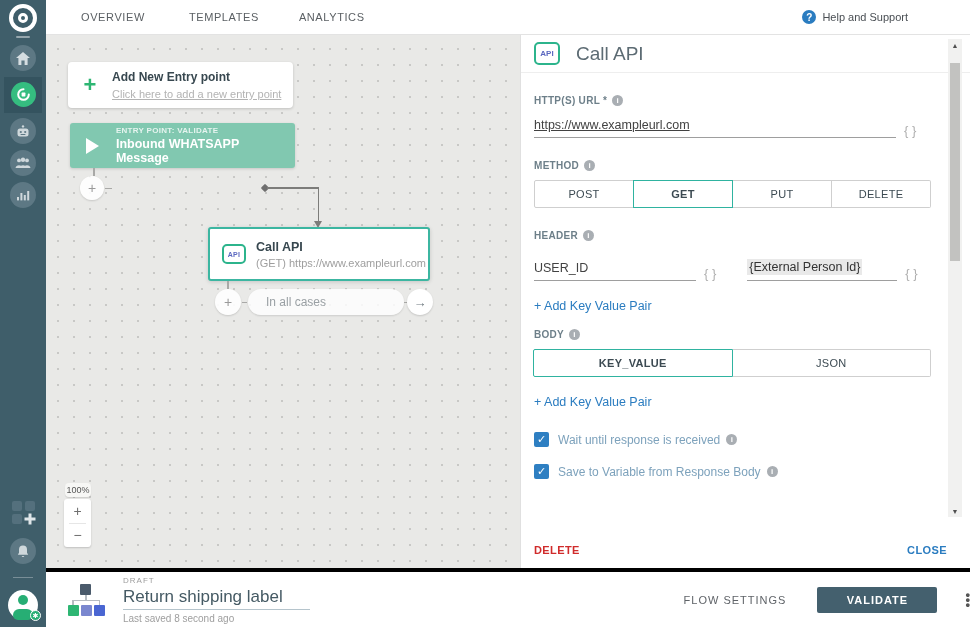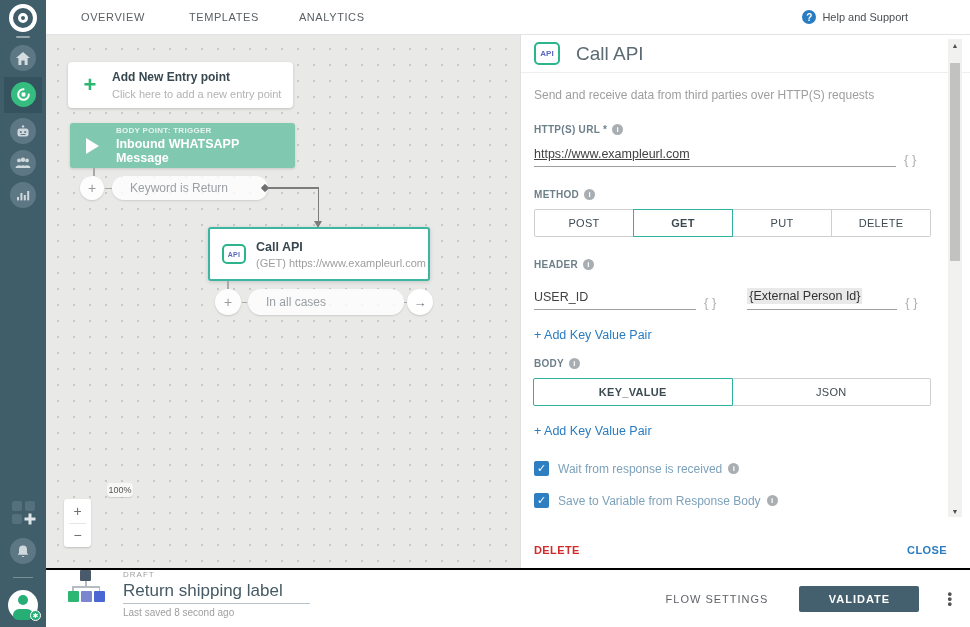--- a/index.html
+++ b/index.html
@@ -29,21 +29,21 @@
   .nav-item:nth-child(3){ margin-left:40px; }
   .help { margin-left:auto; margin-right:62px; display:flex; align-items:center; gap:6px; font-size:11px; color:#4a4f54; cursor:pointer; }
   .help-q { width:14px; height:14px; border-radius:50%; background:#2a7cc0; color:#fff; font-size:10px; font-weight:bold; display:flex; align-items:center; justify-content:center; }
 
   
   .canvas { position:absolute; left:46px; top:35px; width:474px; height:533px; background-color:#e9e9e7;
             background-image:radial-gradient(circle, #c8c8c6 1.1px, transparent 1.2px); background-size:16px 16px; background-position:4px 6px; overflow:hidden; }
   .entry-card { position:absolute; left:22px; top:27px; width:225px; height:46px; background:#fff; border-radius:4px; box-shadow:0 1px 3px rgba(0,0,0,.18); display:flex; align-items:center; cursor:pointer; }
   .entry-plus { width:44px; text-align:center; color:#2eb673; font-size:22px; font-weight:bold; line-height:22px; }
   .entry-card-title { font-size:12px; font-weight:bold; color:#37474f; }
-  .entry-card-sub { font-size:11px; color:#b3b3b3; margin-top:4px; }
+  .entry-card-sub { font-size:11px; color:#b3b3b3; margin-top:4px;text-decoration:underline; }
 
   .trigger-node { position:absolute; left:24px; top:88px; width:225px; height:45px; background:#81c8b0; border-radius:3px; box-shadow:0 1px 3px rgba(0,0,0,.15); display:flex; align-items:center; cursor:pointer; }
   .play { width:46px; display:flex; justify-content:center; }
   .play-tri { width:0; height:0; border-left:13px solid #fff; border-top:8px solid transparent; border-bottom:8px solid transparent; }
   .trigger-kicker { font-size:8px; font-weight:bold; letter-spacing:.3px; color:rgba(255,255,255,.8); }
   .trigger-title { font-size:12.5px; font-weight:bold; color:#fff; margin-top:2px; }
 
   .conn { position:absolute; background:#a9a9a7; }
   .plus-circle { position:absolute; width:24px; height:24px; border-radius:50%; background:rgba(255,255,255,.9); box-shadow:0 1px 2px rgba(0,0,0,.15); color:#9a9a9a; font-size:14px; display:flex; align-items:center; justify-content:center; cursor:pointer; }
   .pill { position:absolute; background:rgba(255,255,255,.82); border-radius:999px; box-shadow:0 1px 2px rgba(0,0,0,.12); display:flex; align-items:center; padding-left:18px; font-size:12px; color:#9aa0a4; cursor:pointer; }
@@ -52,21 +52,21 @@
   .elbow-v { position:absolute; width:1.5px; background:#7c7c7a; }
   .arrowhead { position:absolute; width:0; height:0; border-left:4.5px solid transparent; border-right:4.5px solid transparent; border-top:7px solid #7c7c7a; }
 
   .api-node { position:absolute; left:162px; top:192px; width:222px; height:54px; background:#fff; border:2px solid #3cb6a1; border-radius:3px; box-shadow:0 1px 4px rgba(0,0,0,.15); display:flex; align-items:center; cursor:pointer; }
   .api-chip { width:24px; height:20px; border:2px solid #2cb48c; border-radius:5px; margin:0 10px 0 12px; display:flex; align-items:center; justify-content:center; font-size:7px; font-weight:bold; color:#5b68c0; letter-spacing:.2px; }
   .api-node-title { font-size:12.5px; font-weight:bold; color:#37474f; }
   .api-node-sub { font-size:11px; color:#9e9e9e; margin-top:3px; }
 
   .arrow-circle { position:absolute; width:26px; height:26px; border-radius:50%; background:#fff; box-shadow:0 1px 2px rgba(0,0,0,.15); color:#6f7a80; font-size:13px; display:flex; align-items:center; justify-content:center; cursor:pointer; }
 
-  .zoom-level { position:absolute; left:19px; top:448px; width:26px; height:14px; background:#f7f7f5; border-radius:4px; font-size:9px; color:#555; display:flex; align-items:center; justify-content:center; box-shadow:0 1px 1px rgba(0,0,0,.12);margin-left:42px; }
+  .zoom-level { position:absolute; left:19px; top:448px; width:26px; height:14px; background:#f7f7f5; border-radius:4px; font-size:9px; color:#555; display:flex; align-items:center; justify-content:center; box-shadow:0 1px 1px rgba(0,0,0,.12); }
   .zoom-box { position:absolute; left:18px; top:464px; width:27px; height:48px; background:#fff; border-radius:3px; box-shadow:0 1px 2px rgba(0,0,0,.18); display:flex; flex-direction:column; }
   .zoom-btn { flex:1; display:flex; align-items:center; justify-content:center; color:#6e6e6e; font-size:14px; cursor:pointer; }
   .zoom-sep { height:1px; background:#e6e6e6; margin:0 5px; }
 
   
   .panel { position:absolute; left:520px; top:35px; width:450px; height:533px; background:#fff; border-left:1px solid #e0e0e0; z-index:10; }
   .panel-head { display:flex; align-items:center; height:38px; padding-left:13px; border-bottom:1px solid #eee; }
   .panel-chip { width:26px; height:23px; border:2px solid #2cb48c; border-radius:5px; display:flex; align-items:center; justify-content:center; font-size:8px; font-weight:bold; color:#5b68c0; }
   .panel-title { font-size:19px; color:#5c6b73; margin-left:16px; }
   .panel-body { padding:0 23px 0 13px; width:428px; }
@@ -91,29 +91,29 @@
   .cb-label { font-size:12px; color:#7da2bc; display:flex; align-items:center; gap:6px; }
   .panel-footer { position:absolute; left:13px; right:23px; bottom:12px; display:flex; justify-content:space-between; align-items:center; }
   .f-delete { font-size:11px; font-weight:bold; letter-spacing:.4px; color:#d02b2b; cursor:pointer; }
   .f-close { font-size:11px; font-weight:bold; letter-spacing:.4px; color:#2a7cc0; cursor:pointer; }
 
   .pscroll { position:absolute; right:8px; top:4px; width:14px; height:478px; background:#f1f1f0; }
   .pscroll-arrow { position:absolute; left:0; width:14px; height:12px; color:#4f4f4f; font-size:7px; display:flex; align-items:center; justify-content:center; cursor:pointer; }
   .pscroll-thumb { position:absolute; left:2px; top:24px; width:10px; height:198px; background:#c2c2c0; cursor:pointer; }
 
   
-  .bottombar { position:absolute; left:46px; top:568px; width:924px; height:59px; background:#fff; border-top:2px solid #000000; display:flex; z-index:15; }
+  .bottombar { position:absolute; left:46px; top:568px; width:924px; height:59px; background:#fff; border-top:4px solid #000000; display:flex; align-items:center; z-index:15; }
   .flow-icon { position:relative; width:40px; height:32px; margin-left:22px; }
   .fi-sq { position:absolute; width:11px; height:11px; border-radius:1px; }
   .fi-line { position:absolute; background:#b6bcc2; }
   .bb-text { margin-left:15px; }
   .bb-draft { font-size:8px; letter-spacing:1px; color:#9e9e9e; }
   .bb-title-input { border:none; outline:none; border-bottom:1px solid #b5c4cc; background:transparent; font-size:17px; color:#455a64; width:187px; padding:1px 0 2px 0; margin-top:1px; font-family:"Liberation Sans",sans-serif; }
   .bb-saved { font-size:10px; color:#9e9e9e; margin-top:3px; }
-  .bb-right { margin-left:auto; display:flex; align-items:center; margin-right:18px; }
+  .bb-right { margin-left:auto; display:flex; align-items:center; }
   .bb-settings { font-size:11px; letter-spacing:1px; color:#5f6368; cursor:pointer; }
   .bb-validate { width:120px; height:26px; background:#44606e; color:#fff; font-size:11px; font-weight:bold; letter-spacing:1px; border:none; border-radius:2px; margin-left:31px; cursor:pointer; font-family:"Liberation Sans",sans-serif; }
   .bb-dots { margin-left:28px; color:#555; font-size:13px; font-weight:bold; cursor:pointer; line-height:5px; text-align:center; }
   .bb-dots div{ height:5px; }
 </style>
 </head>
 <body>
 
 <div class="app">
 
@@ -210,31 +210,28 @@
         <div class="entry-card-title">Add New Entry point</div>
         <div class="entry-card-sub">Click here to add a new entry point</div>
       </div>
     </div>
 
     <div class="trigger-node">
       <div class="play">
           <div class="play-tri"></div>
         </div>
       <div>
-        <div class="trigger-kicker">BODY POINT: TRIGGER</div>
+        <div class="trigger-kicker">ENTRY POINT: VALIDATE</div>
         <div class="trigger-title">Inbound WHATSAPP Message</div>
       </div>
     </div>
 
     <div class="conn" style="left:47px; top:133px; width:1.5px; height:8px;"></div>
     <div class="plus-circle" style="left:34px; top:141px;">+</div>
     <div class="conn" style="left:59px; top:152.5px; width:7px; height:1px;"></div>
-    <div class="pill" style="left:66px; top:141px; width:156px; height:24px;">
-      <span>Keyword is Return</span>
-    </div>
     <div class="pill-dot" style="left:216px; top:150px;"></div>
     <div class="elbow-h" style="left:221px; top:152px; width:52px;"></div>
     <div class="elbow-v" style="left:271.5px; top:152px; height:35px;"></div>
     <div class="arrowhead" style="left:268px; top:186px;"></div>
 
     <div class="api-node">
       <div class="api-chip">API</div>
       <div>
         <div class="api-node-title">Call API</div>
         <div class="api-node-sub">(GET) https://www.exampleurl.com</div>
@@ -260,21 +257,20 @@
     </div>
   </div>
 
   <div class="panel">
     <div class="panel-head">
       <div class="panel-chip">API</div>
       <div class="panel-title">Call API</div>
     </div>
 
     <div class="panel-body">
-      <div class="panel-desc">Send and receive data from third parties over HTTP(S) requests</div>
 
       <div class="flabel mt22">
         <span>HTTP(S) URL *</span>
         <span class="info-i">i</span>
       </div>
       <div class="input-row">
         <input class="uline-input" style="width: 362px; text-decoration: underline;" value="https://www.exampleurl.com">
         <span class="braces">{ }</span>
       </div>
 
@@ -309,21 +305,21 @@
       </div>
       <div class="btn-group" style="width:397px;">
         <div class="seg-btn selected">KEY_VALUE</div>
         <div class="seg-btn">JSON</div>
       </div>
       <div><span class="add-link">+ Add Key Value Pair</span></div>
 
       <div class="cb-row">
         <span class="cb">✓</span>
         <span class="cb-label">
-          <span>Wait from response is received</span>
+          <span>Wait until response is received</span>
           <span class="info-i">i</span>
         </span>
       </div>
       <div class="cb-row" style="margin-top:17px;">
         <span class="cb">✓</span>
         <span class="cb-label">
           <span>Save to Variable from Response Body</span>
           <span class="info-i">i</span>
         </span>
       </div>

